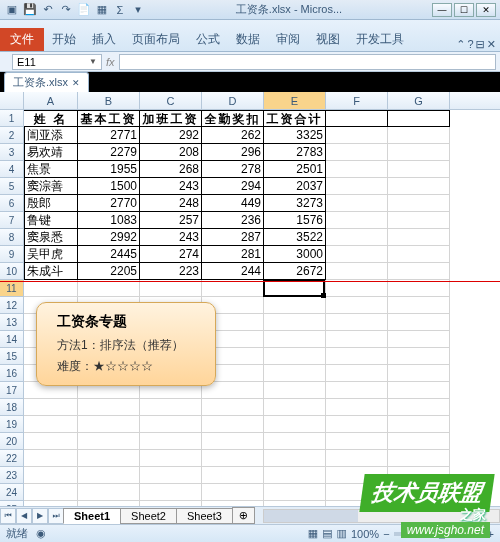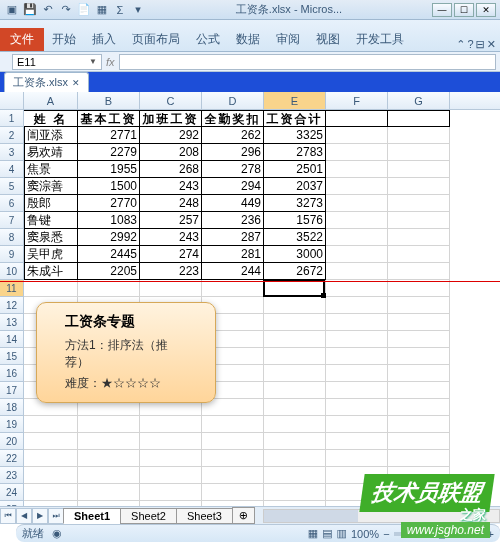--- a/index.html
+++ b/index.html
@@ -17,21 +17,21 @@
 .rib-tab { padding: 3px 8px; font-size: 12px; color: #3b5a7a; cursor: pointer; }
 .rib-right { margin-left: auto; display: flex; gap: 2px; padding-right: 4px; }
 .rib-right span { font-size: 11px; color: #3b5a7a; cursor: pointer; }
 
 .namebox-row { height: 20px; background: #e9f1fa; display: flex; align-items: center; border-bottom: 1px solid #b6c8da; padding: 1px 4px; gap: 4px; }
 .name-box { width: 90px; height: 16px; background: #fff; border: 1px solid #abc; font-size: 11px; padding: 0 4px; display: flex; align-items: center; justify-content: space-between; margin-left: 8px; }
 .name-box .dd { font-size: 8px; color: #555; }
 .fx-ctrls { display: flex; gap: 4px; font-size: 11px; color: #888; align-items: center; }
 .formula-bar { flex: 1; height: 16px; background: #fff; border: 1px solid #abc; }
 
-.workbook-tab-row { height: 20px; background: #1d4ed8; display: flex; align-items: flex-end; padding: 0 4px; }
+.workbook-tab-row { height: 20px; background: #000000; display: flex; align-items: flex-end; padding: 0 4px; }
 .wb-tab { background: #fff; border: 1px solid #9fb8d0; border-bottom: none; padding: 2px 8px; font-size: 11px; color: #3b5a7a; border-radius: 3px 3px 0 0; display: flex; align-items: center; gap: 4px; }
 .wb-tab .x { font-size: 9px; cursor: pointer; }
 
 .grid-wrap { position: relative; height: 430px; background: #fff; overflow: hidden; }
 .col-headers { display: flex; height: 18px; background: linear-gradient(#f7fbff,#e3edf7); border-bottom: 1px solid #b6c8da; }
 .corner { width: 24px; border-right: 1px solid #b6c8da; }
 .col-h { border-right: 1px solid #b6c8da; text-align: center; font-size: 11px; color: #3b5a7a; line-height: 18px; cursor: pointer; }
 .col-h.sel { background: #f9d48b; }
 .cA{width:54px}.cB{width:62px}.cC{width:62px}.cD{width:62px}.cE{width:62px}.cF{width:62px}.cG{width:62px}
 
@@ -44,34 +44,34 @@
 .row.hdr .cell { border: 1px solid #000; border-left: none; font-weight: bold; text-align: center; letter-spacing: 2px; }
 .row.hdr .cell:first-of-type { border-left: 1px solid #000; }
 .row.data .cA { border-left: 1px solid #000; }
 .num { text-align: right; }
 
 .redline { position: absolute; left: 0; right: 0; top: 189px; height: 1px; background: #d00; z-index: 5; }
 
 .active-cell { position: absolute; border: 2px solid #000; background: #fff; pointer-events: none; z-index: 3; }
 .fill-handle { position: absolute; width: 5px; height: 5px; background: #000; right: -3px; bottom: -3px; }
 
-.callout { position: absolute; left: 36px; top: 210px; width: 180px; background: linear-gradient(#fff3df,#ffd59a); border: 1px solid #d6a858; border-radius: 10px; padding: 10px 28px; box-shadow: 0 2px 6px rgba(0,0,0,.3); z-index: 6; }
+.callout { position: absolute; left: 36px; top: 210px; width: 180px; background: linear-gradient(#fff3df,#ffd59a); border: 1px solid #d6a858; border-radius: 10px; padding: 10px 20px; box-shadow: 0 2px 6px rgba(0,0,0,.3); z-index: 6; }
 .callout .t1 { font-size: 14px; font-weight: bold; color: #000; margin-bottom: 6px; }
 .callout .t2 { font-size: 12px; color: #333; margin-bottom: 4px; }
 .callout .t3 { font-size: 12px; color: #333; }
 
 .sheet-tabs-row { position: absolute; bottom: 18px; left: 0; right: 0; height: 18px; background: #e3edf7; display: flex; align-items: center; border-top: 1px solid #b6c8da; font-size: 11px; }
 .nav-btns { display: flex; }
 .nav-btn { width: 16px; height: 16px; border: 1px solid #b6c8da; background: #f3f8fd; text-align: center; font-size: 8px; line-height: 14px; cursor: pointer; color: #3b5a7a; }
 .sheet-tab { padding: 1px 10px; border: 1px solid #999; background: #f5f5f5; cursor: pointer; margin-left: -1px; }
 .sheet-tab.active { background: #fff; border-bottom-color: #fff; font-weight: bold; }
 .scroll-h { flex: 1; margin-left: 8px; height: 14px; background: #eee; border: 1px solid #ccc; position: relative; }
 .scroll-h .thumb { position: absolute; left: 0; width: 40%; top: 0; bottom: 0; background: #cfd9e6; }
 
-.status-bar { position: absolute; bottom: 0; left: 16px; right: 0; height: 18px; background: linear-gradient(#e7f1fb,#d6e7f6); display: flex; align-items: center; font-size: 11px; color: #3b5a7a; padding: 0 6px; border-top: 1px solid #b6c8da; border-radius: 8px; }
+.status-bar { position: absolute; bottom: 0; left: 0; right: 0; height: 18px; background: linear-gradient(#e7f1fb,#d6e7f6); display: flex; align-items: center; font-size: 11px; color: #3b5a7a; padding: 0 6px; border-top: 1px solid #b6c8da; }
 .status-right { margin-left: auto; display: flex; align-items: center; gap: 4px; }
 .zoom-slider { width: 90px; height: 4px; background: #bcd; position: relative; }
 .zoom-slider .knob { position: absolute; left: 50%; top: -3px; width: 6px; height: 10px; background: #8ab; }
 
 .watermark1 { position: absolute; right: 8px; bottom: 30px; font-size: 22px; font-weight: bold; color: #fff; background: #3fae29; padding: 4px 10px; font-style: italic; transform: skewX(-8deg); z-index: 10; }
 .watermark2 { position: absolute; right: 14px; bottom: 18px; font-size: 13px; color: #fff; font-weight: bold; z-index: 11; text-shadow: 1px 1px 2px #1a6; }
 .watermark3 { position: absolute; right: 10px; bottom: 4px; font-size: 12px; color: #fff; background: #55b848; padding: 1px 6px; font-style: italic; z-index: 11; margin-left: 28px; }
 </style>
 </head>
 <body>

